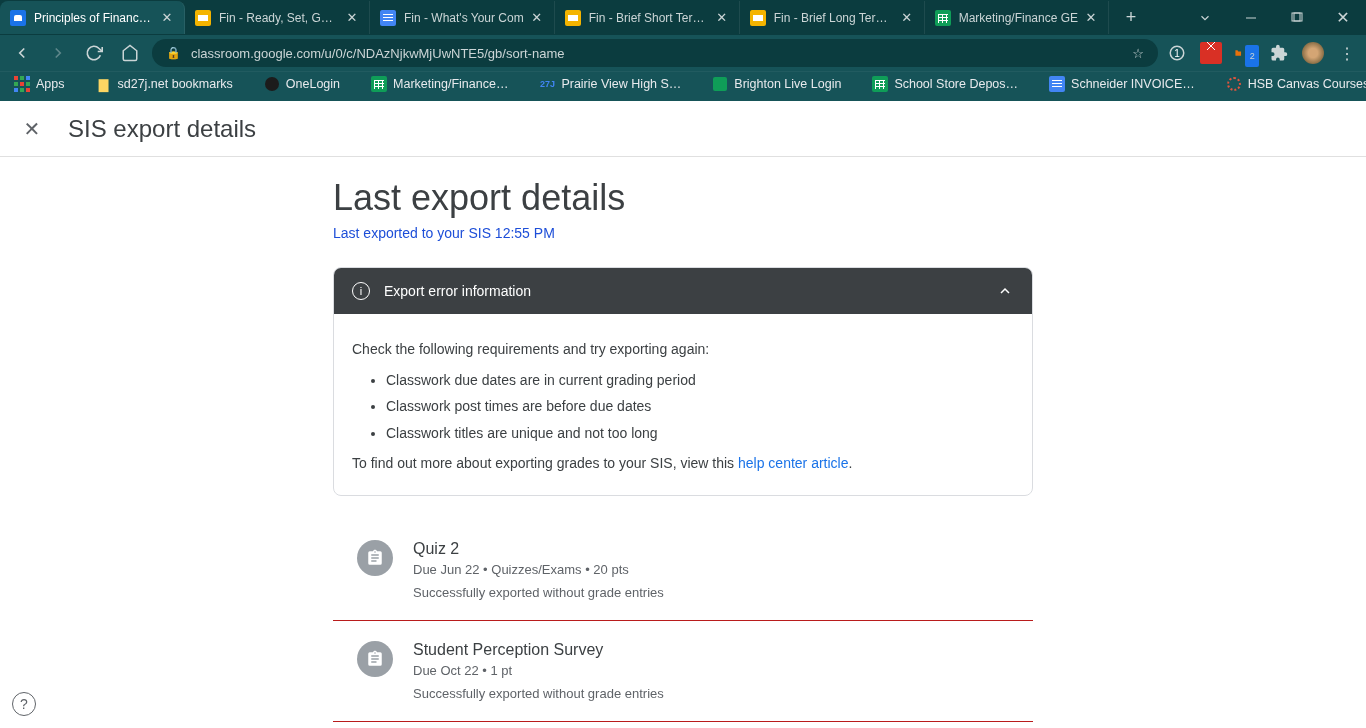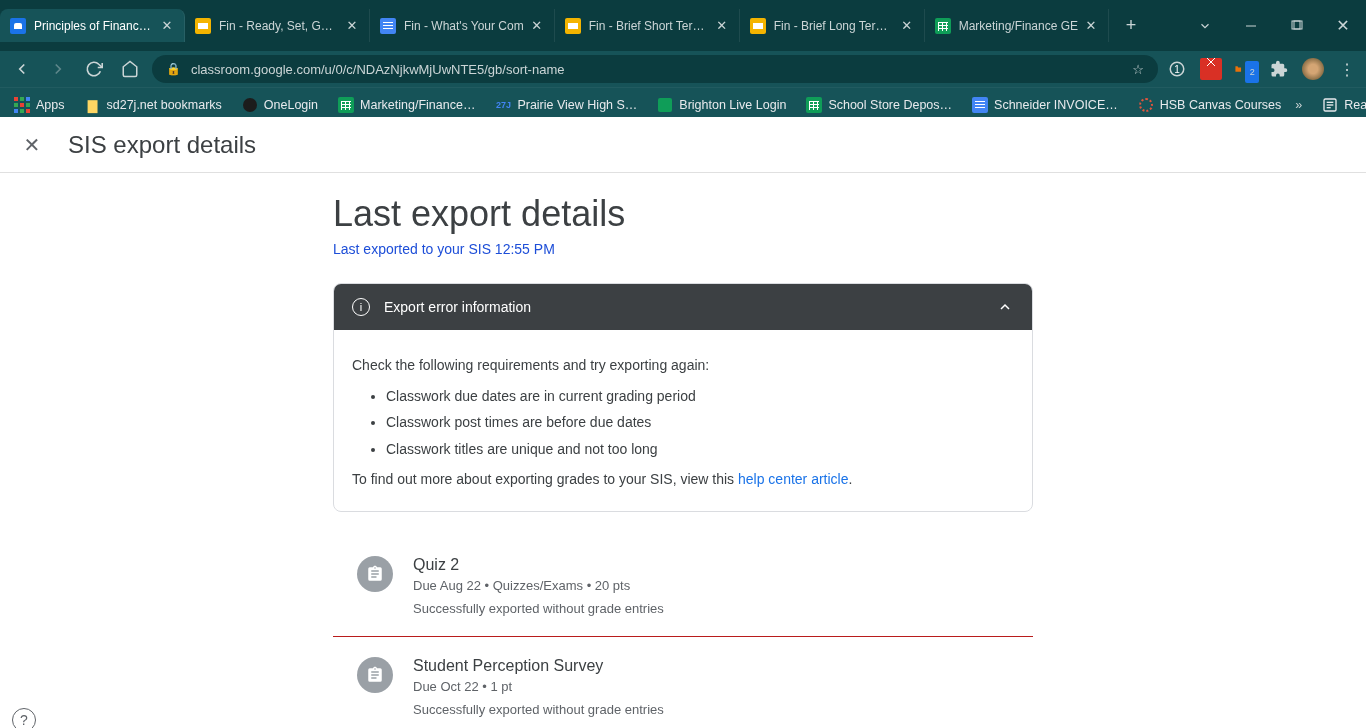--- a/index.html
+++ b/index.html
@@ -1,19 +1,19 @@
 <!DOCTYPE html>
 <html><head>
 <meta charset="utf-8">
 <style>
 * { margin:0; padding:0; box-sizing:border-box; font-family:Arial,sans-serif; }
 body { width:1366px; height:728px; overflow:hidden; background:#fff; }
 
 
-.titlebar { height:51px; background:#0b3c3f; display:flex; align-items:center; padding-left:0; }
+.titlebar { height:35px; background:#0b3c3f; display:flex; align-items:center; padding-left:0; }
 .tab { height:33px; display:flex; align-items:center; padding:0 10px; color:#cbd5d6; font-size:12px; min-width:150px; max-width:185px; border-right:1px solid rgba(255,255,255,0.08); position:relative; cursor:pointer; }
 .tab.active { background:#165358; color:#fff; border-top-left-radius:8px; border-top-right-radius:8px; }
 .tab .favicon { width:16px; height:16px; margin-right:8px; flex:0 0 16px; display:flex; align-items:center; justify-content:center; }
 .tab .tab-title { white-space:nowrap; overflow:hidden; text-overflow:ellipsis; flex:1; }
 .tab .close { margin-left:6px; width:14px; height:14px; display:flex; align-items:center; justify-content:center; color:#cbd5d6; font-size:13px; }
 .newtab { width:28px; height:28px; margin-left:8px; color:#cbd5d6; display:flex; align-items:center; justify-content:center; font-size:18px; cursor:pointer; }
 .winctrl { margin-left:auto; display:flex; align-items:center; gap:0; height:35px; }
 .winctrl span { width:46px; height:35px; display:flex; align-items:center; justify-content:center; color:#cbd5d6; cursor:pointer; }
 
 
@@ -24,21 +24,21 @@
 .omnibox .lock { font-size:12px; }
 .omnibox .url { flex:1; }
 .addr-right { display:flex; align-items:center; gap:12px; }
 .addr-right span { color:#cbd5d6; width:22px; height:22px; display:flex; align-items:center; justify-content:center; cursor:pointer; position:relative; }
 .gmail-icon { width:20px; height:16px; background:#d93025; border-radius:2px; position:relative; }
 .gmail-icon::after { content:''; position:absolute; top:0; left:0; right:0; height:8px; background:linear-gradient(135deg,transparent 48%,#fff 48%,#fff 52%,transparent 52%),linear-gradient(225deg,transparent 48%,#fff 48%,#fff 52%,transparent 52%); }
 .ext-badge { position:absolute; bottom:-3px; right:-3px; background:#1a73e8; color:#fff; font-size:9px; padding:0 3px; border-radius:2px; }
 .avatar-img { width:24px; height:24px; border-radius:50%; background:radial-gradient(circle,#d4a574 30%,#8b6f47 70%); }
 
 
-.bookrow { height:30px; background:#165358; border-top:1px solid rgba(255,255,255,0.05); display:flex; align-items:flex-end; padding:0 8px; gap:8px; font-size:12.5px; color:#e8eaed; }
+.bookrow { height:30px; background:#165358; border-top:1px solid rgba(255,255,255,0.05); display:flex; align-items:flex-start; padding:0 8px; gap:19px; font-size:12.5px; color:#e8eaed; }
 .bookrow .bm { display:flex; align-items:center; gap:6px; padding:4px 6px; cursor:pointer; white-space:nowrap; }
 .bookrow .bm-ico { width:16px; height:16px; display:inline-flex; align-items:center; justify-content:center; }
 .bookrow .overflow { margin-left:auto; display:flex; align-items:center; gap:14px; }
 
 
 .page { height:627px; background:#fff; display:flex; flex-direction:column; position:relative; }
 .page-topbar { height:56px; border-bottom:1px solid #e0e0e0; display:flex; align-items:center; padding:0 20px; gap:24px; }
 .close-x { font-size:20px; color:#5f6368; cursor:pointer; width:24px; text-align:center; }
 .topbar-title { font-size:24px; color:#3c4043; }
 .content-scroll { flex:1; overflow-y:auto; overflow-x:hidden; position:relative; }
@@ -318,21 +318,21 @@
 
       <div>
         <div class="item-row">
           <div class="item-ico">
               <svg width="18" height="18" viewBox="0 0 24 24" fill="currentColor">
                 <path d="M19 3h-4.18C14.4 1.84 13.3 1 12 1s-2.4.84-2.82 2H5a2 2 0 0 0-2 2v14a2 2 0 0 0 2 2h14a2 2 0 0 0 2-2V5a2 2 0 0 0-2-2zm-7 0a1 1 0 1 1 0 2 1 1 0 0 1 0-2zM7 7h10v2H7zm0 4h10v2H7zm0 4h7v2H7z" fill="#fff"></path>
               </svg>
             </div>
           <div class="item-main">
             <div class="item-title">Quiz 2</div>
-            <div class="item-meta">Due Aug 22 • Quizzes/Exams • 20 pts</div>
+            <div class="item-meta">Due Jun 22 • Quizzes/Exams • 20 pts</div>
             <div class="item-status">Successfully exported without grade entries</div>
           </div>
         </div>
         <div class="item-row">
           <div class="item-ico">
               <svg width="18" height="18" viewBox="0 0 24 24" fill="currentColor">
                 <path d="M19 3h-4.18C14.4 1.84 13.3 1 12 1s-2.4.84-2.82 2H5a2 2 0 0 0-2 2v14a2 2 0 0 0 2 2h14a2 2 0 0 0 2-2V5a2 2 0 0 0-2-2zm-7 0a1 1 0 1 1 0 2 1 1 0 0 1 0-2zM7 7h10v2H7zm0 4h10v2H7zm0 4h7v2H7z" fill="#fff"></path>
               </svg>
             </div>
           <div class="item-main">

